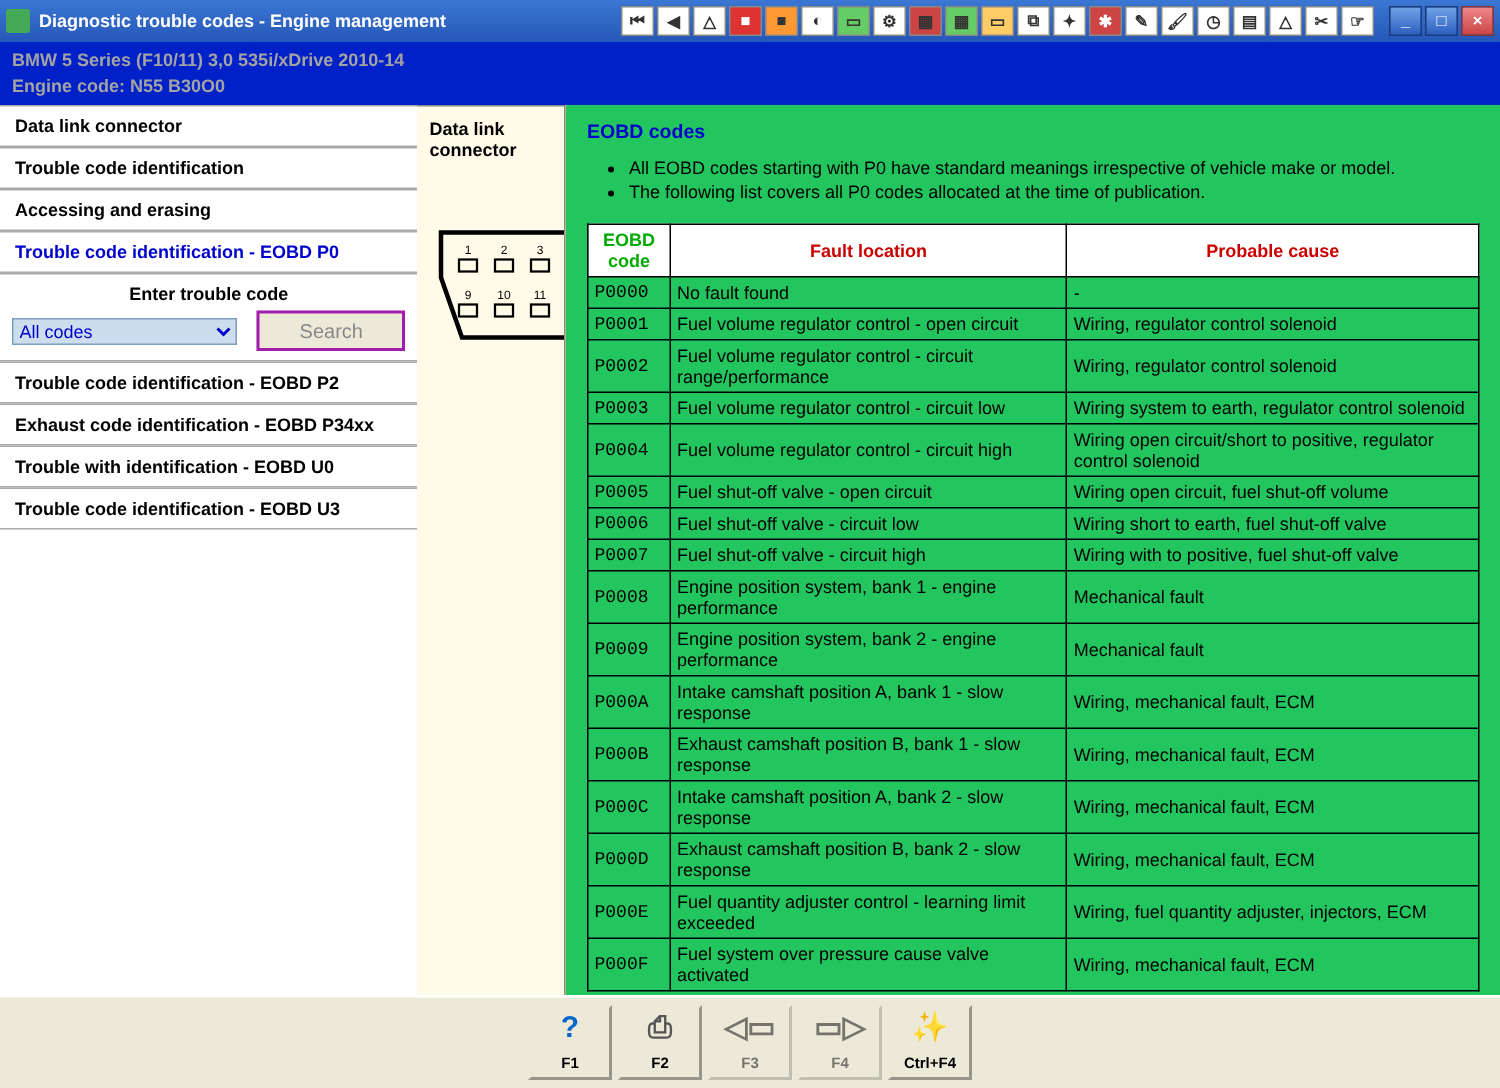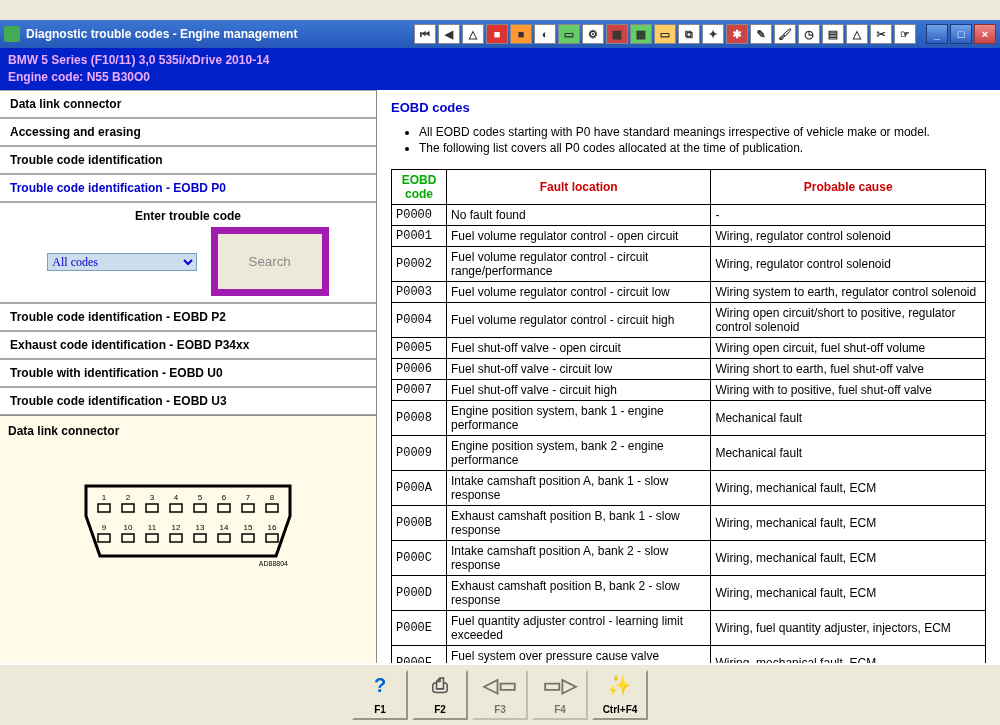--- a/index.html
+++ b/index.html
@@ -1,44 +1,44 @@
 <!DOCTYPE html>
 <html><head>
 <meta charset="utf-8">
 <style>
 * { box-sizing: border-box; margin: 0; padding: 0; }
 body { font-family: Arial, sans-serif; font-size: 12px; background: #ece9d8; width: 1000px; height: 725px; overflow: hidden; position: relative; }
 
-.titlebar { height: 28px; background: linear-gradient(to bottom, #3b77d3, #2557b8); display: flex; align-items: center; padding: 0 4px; color: #fff; font-weight: bold; margin-top: 20px; }
+.titlebar { height: 28px; background: linear-gradient(to bottom, #3b77d3, #2557b8); display: flex; align-items: center; padding: 0 4px; color: #fff; font-weight: bold; }
 .titlebar .app-icon { width: 16px; height: 16px; background: #4a5; margin-right: 6px; border-radius: 2px; }
 .titlebar .title-text { flex: 0 0 auto; margin-right: 12px; }
 .titlebar .toolbar-icons { display: flex; gap: 2px; margin-left: auto; }
 .titlebar .toolbar-icons .tb { width: 22px; height: 20px; background: #fff; border: 1px solid #888; display: flex; align-items: center; justify-content: center; font-size: 11px; color: #333; cursor: pointer; }
 .titlebar .win-controls { display: flex; margin-left: 8px; }
 .titlebar .win-btn { width: 22px; height: 20px; background: linear-gradient(to bottom,#6fa3e8,#2d5fc0); border: 1px solid #1a3a7a; margin-left: 2px; display:flex;align-items:center;justify-content:center;color:#fff;font-weight:bold;font-size:11px;cursor:pointer; }
 .titlebar .win-btn.close { background: linear-gradient(to bottom,#e88,#c44); border-color:#833; }
 
-.vehicle-bar { background: #0020c8; color: #f0abfc; font-weight: bold; padding: 4px 8px; font-size: 12px; line-height: 1.4; }
+.vehicle-bar { background: #0020c8; color: #a3a3a3; font-weight: bold; padding: 4px 8px; font-size: 12px; line-height: 1.4; }
 
 .main-area { display: flex; height: 596px; }
 
-.sidebar { width: 377px; background: #fde047; border-right: 1px solid #888; display: flex; flex-direction: column; }
+.sidebar { width: 377px; background: #fde047; border-right: 1px solid #888; display: flex; flex-direction: row; }
 .sidebar-top { background: #fff; }
 .sidebar-item { padding: 6px 10px; font-weight: bold; border-top: 1px solid #aaa; border-bottom: 1px solid #aaa; cursor: pointer; }
 .sidebar-item.active { color: #00c; background:#fff; }
 .search-row { padding: 6px 8px; text-align: center; border-top: 1px solid #aaa; border-bottom: 1px solid #aaa; }
 .search-row .label { font-weight: bold; display:block; margin-bottom:4px; }
-.search-row select { width: 150px; background:#fff; border:1px solid #7f9db9; font-size:12px; color:#00c; background:#cde;font-family:Liberation Serif, serif; }
-.search-row button { width: 118px; margin-left:10px; padding:20px 6px; background:#ece9d8; border:7px solid #a21caf; color:#888; }
+.search-row select { width: 150px; background:#fff; border:1px solid #7f9db9; font-size:12px; color:#00c; background:#cde; }
+.search-row button { width: 99px; margin-left:10px; padding:4px 6px; background:#ece9d8; border:2px solid #a21caf; color:#888; }
 
 .diagram-area { flex:1; background:#fffbe8; padding:8px; border-top:1px solid #888; overflow:hidden; }
 .diagram-title { font-weight:bold; margin-bottom: 40px; }
 .connector-svg { display:block; margin: 0 auto; }
 
-.content { flex:1; background:#ffffff; padding: 10px 14px; overflow-y: scroll; position:relative; }
+.content { flex:1; background:#22c55e; padding: 10px 14px; overflow-y: scroll; position:relative; }
 .content h3 { color:#00c; font-size:13px; margin-bottom:10px; }
 .content ul { margin: 0 0 14px 28px; }
 .content ul li { margin-bottom: 2px; }
 
 table.codes { border-collapse: collapse; width: 100%; font-size: 12px; border-radius: 18px; }
 table.codes th, table.codes td { border: 1px solid #000; padding: 3px 4px; text-align: left; vertical-align: middle; }
 table.codes th { color: #c00; font-weight: bold; text-align: center; background:#fff; }
 table.codes th.eobd { color: #0a0; }
 table.codes td.code { text-align: left; width: 55px; font-family: Liberation Mono, monospace; }
 
@@ -88,22 +88,22 @@
 
 <div class="vehicle-bar">
   <div>BMW  5 Series (F10/11) 3,0 535i/xDrive 2010-14</div>
   <div>Engine code: N55 B30O0</div>
 </div>
 
 <div class="main-area">
   <div class="sidebar">
     <div class="sidebar-top">
       <div class="sidebar-item">Data link connector</div>
+      <div class="sidebar-item">Trouble code identification</div>
       <div class="sidebar-item">Accessing and erasing</div>
-      <div class="sidebar-item">Trouble code identification</div>
       <div class="sidebar-item active">Trouble code identification - EOBD P0</div>
       <div class="search-row">
         <span class="label">Enter trouble code</span>
         <select><option>All codes</option></select>
         <button>Search</button>
       </div>
       <div class="sidebar-item">Trouble code identification - EOBD P2</div>
       <div class="sidebar-item">Exhaust code identification - EOBD P34xx</div>
       <div class="sidebar-item">Trouble with identification - EOBD U0</div>
       <div class="sidebar-item">Trouble code identification - EOBD U3</div>

